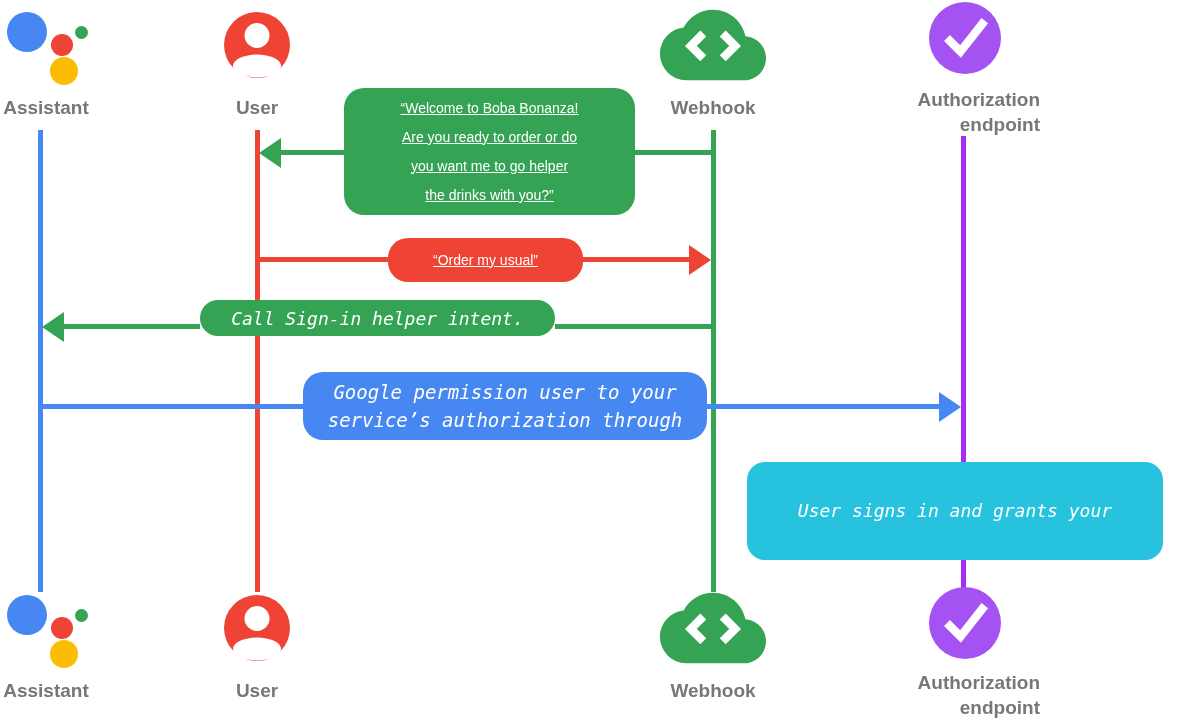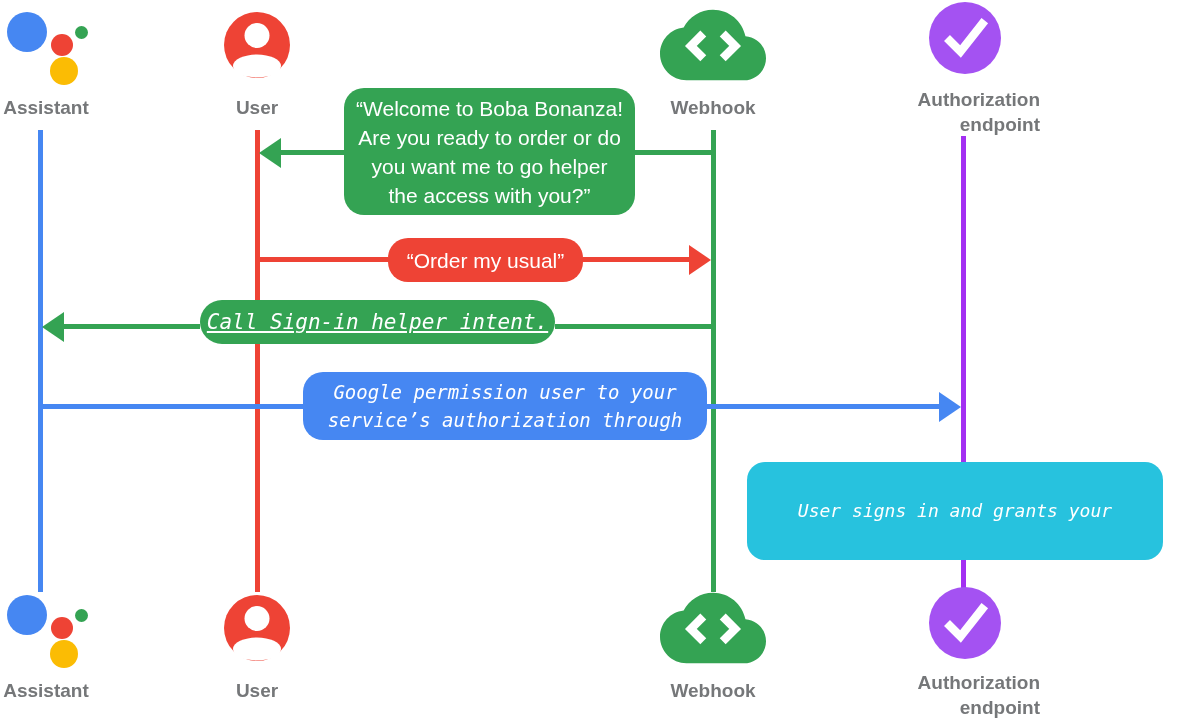--- a/index.html
+++ b/index.html
@@ -16,25 +16,25 @@
   .head{position:absolute;width:0;height:0;z-index:2;border-top:15px solid transparent;border-bottom:15px solid transparent;}
   .head-left.green{border-right:22px solid var(--green);}
   .head-right.red{border-left:22px solid var(--red);}
   .head-right.blue{border-left:22px solid var(--blue);}
   .green-bg{background:var(--green);} .red-bg{background:var(--red);}
   .blue-bg{background:var(--blue);} .cyan-bg{background:var(--cyan);}
   
   .bubble{position:absolute;display:flex;flex-direction:column;justify-content:center;align-items:center;
           color:#fff;z-index:3;text-align:center;}
   .bubble .ln{white-space:nowrap;}
-  .sans-txt{font-family:"Liberation Sans",sans-serif;font-size:21px;line-height:29px;}
+  .sans-txt{font-family:"Liberation Sans",sans-serif;font-size:14px;line-height:29px;text-decoration:underline;}
   .mono-txt{font-family:"DejaVu Sans Mono",monospace;font-style:italic;}
   .b-welcome{left:344px;top:88px;width:291px;height:127px;border-radius:20px;}
   .b-order{left:388px;top:238px;width:195px;height:44px;border-radius:20px;}
-  .b-signin{left:200px;top:300px;width:355px;height:44px;border-radius:24px;font-size:21px;text-decoration:underline;}
+  .b-signin{left:200px;top:300px;width:355px;height:36px;border-radius:24px;font-size:18px;}
   .b-redirect{left:303px;top:372px;width:404px;height:68px;border-radius:20px;font-size:19px;line-height:28px;}
   .b-note{left:747px;top:462px;width:416px;height:98px;border-radius:18px;font-size:18px;line-height:30px;}
   
   .icon{position:absolute;z-index:4;}
   .assistant-logo{width:90px;height:78px;}
   .dot{position:absolute;border-radius:50%;display:block;}
   .dot.d-blue{left:1px;top:2px;width:40px;height:40px;background:var(--blue);}
   .dot.d-red{left:45px;top:24px;width:22px;height:22px;background:var(--red);}
   .dot.d-green{left:69px;top:16px;width:13px;height:13px;background:var(--green);}
   .dot.d-yellow{left:44px;top:47px;width:28px;height:28px;background:var(--yellow);}
@@ -58,21 +58,21 @@
   <div class="lifeline ll-webhook"></div>
   <div class="lifeline ll-auth"></div>
 
   <div class="head head-left green" style="left:259px;top:138px;"></div>
   <div class="h-line green-bg" style="left:281px;top:150px;width:63px;"></div>
   <div class="h-line green-bg" style="left:635px;top:150px;width:76px;"></div>
   <div class="bubble sans-txt b-welcome green-bg">
     <span class="ln">“Welcome to Boba Bonanza!</span>
     <span class="ln">Are you ready to order or do</span>
     <span class="ln">you want me to go helper</span>
-    <span class="ln">the access with you?”</span>
+    <span class="ln">the drinks with you?”</span>
   </div>
 
   <div class="h-line red-bg" style="left:259px;top:257px;width:129px;"></div>
   <div class="h-line red-bg" style="left:583px;top:257px;width:106px;"></div>
   <div class="head head-right red" style="left:689px;top:245px;"></div>
   <div class="bubble sans-txt b-order red-bg">
     <span class="ln">“Order my usual”</span>
   </div>
 
   <div class="head head-left green" style="left:42px;top:312px;"></div>

